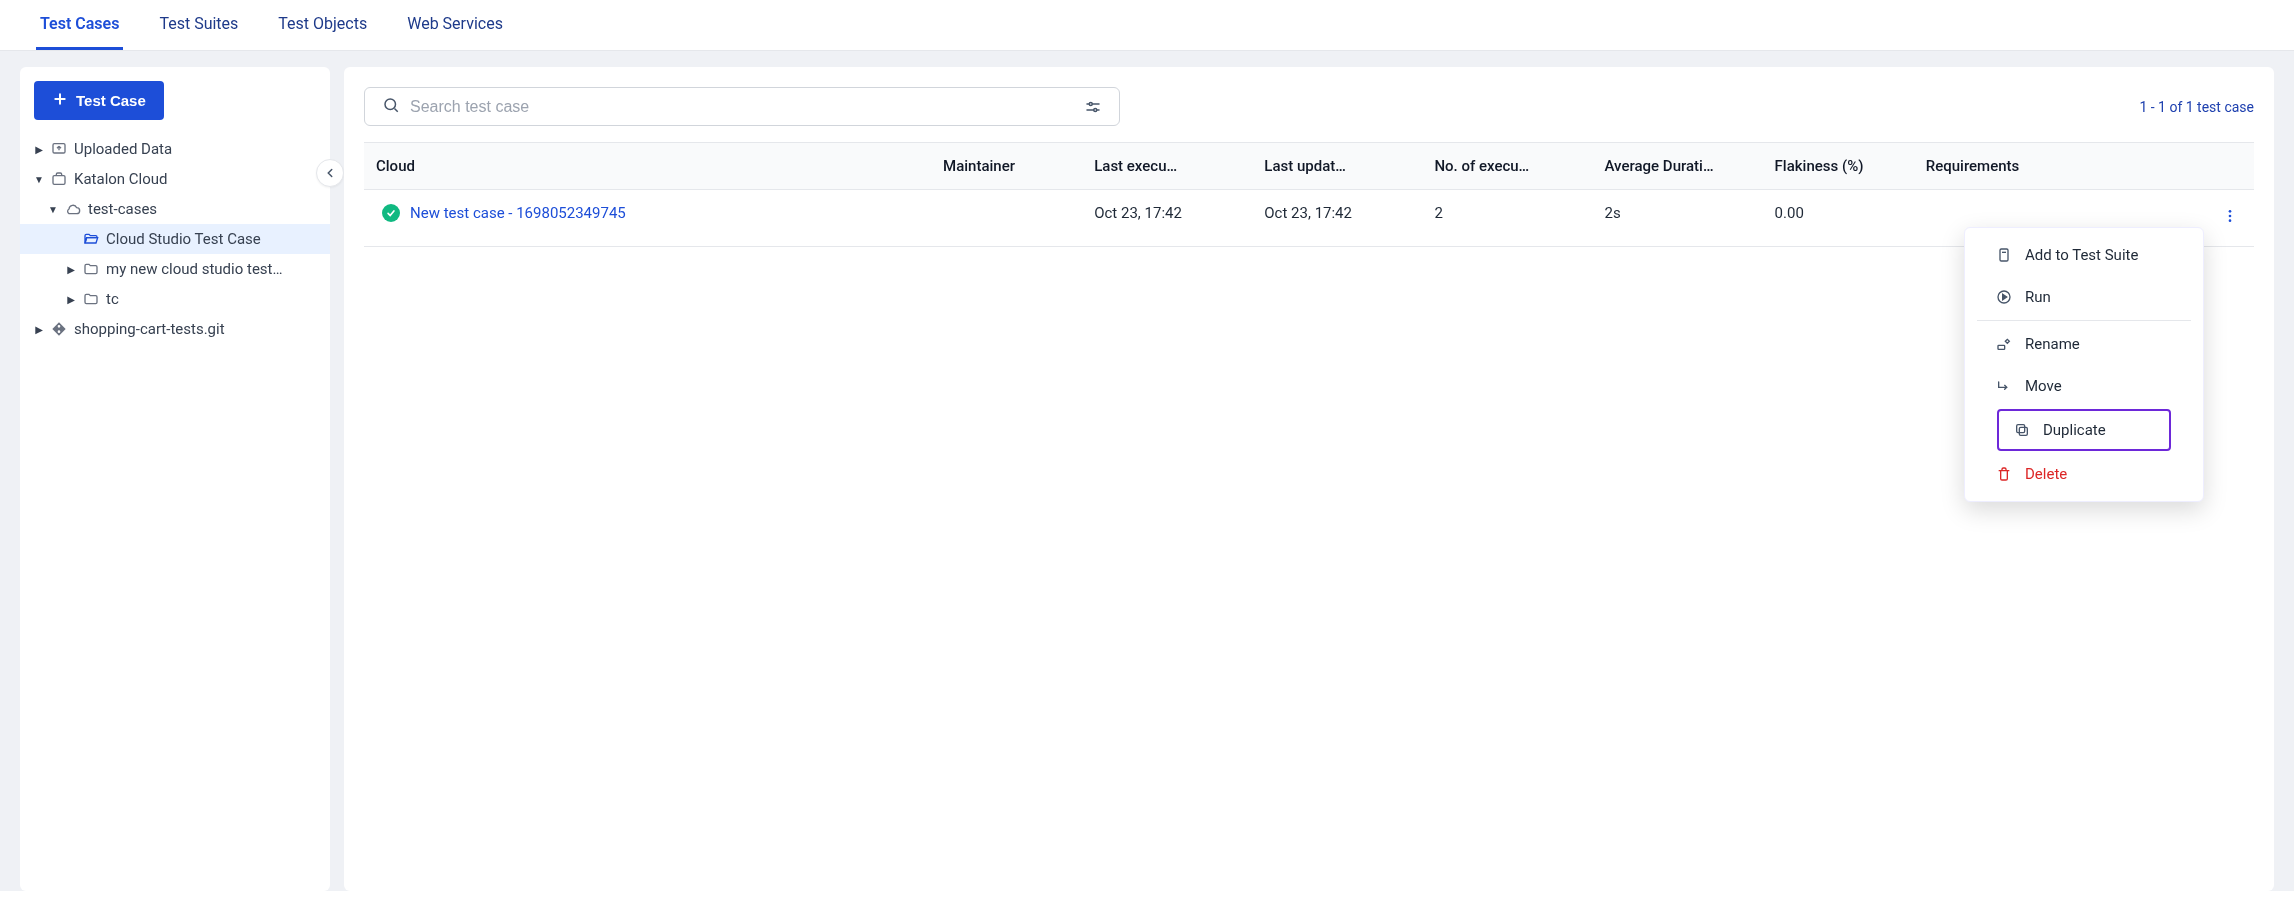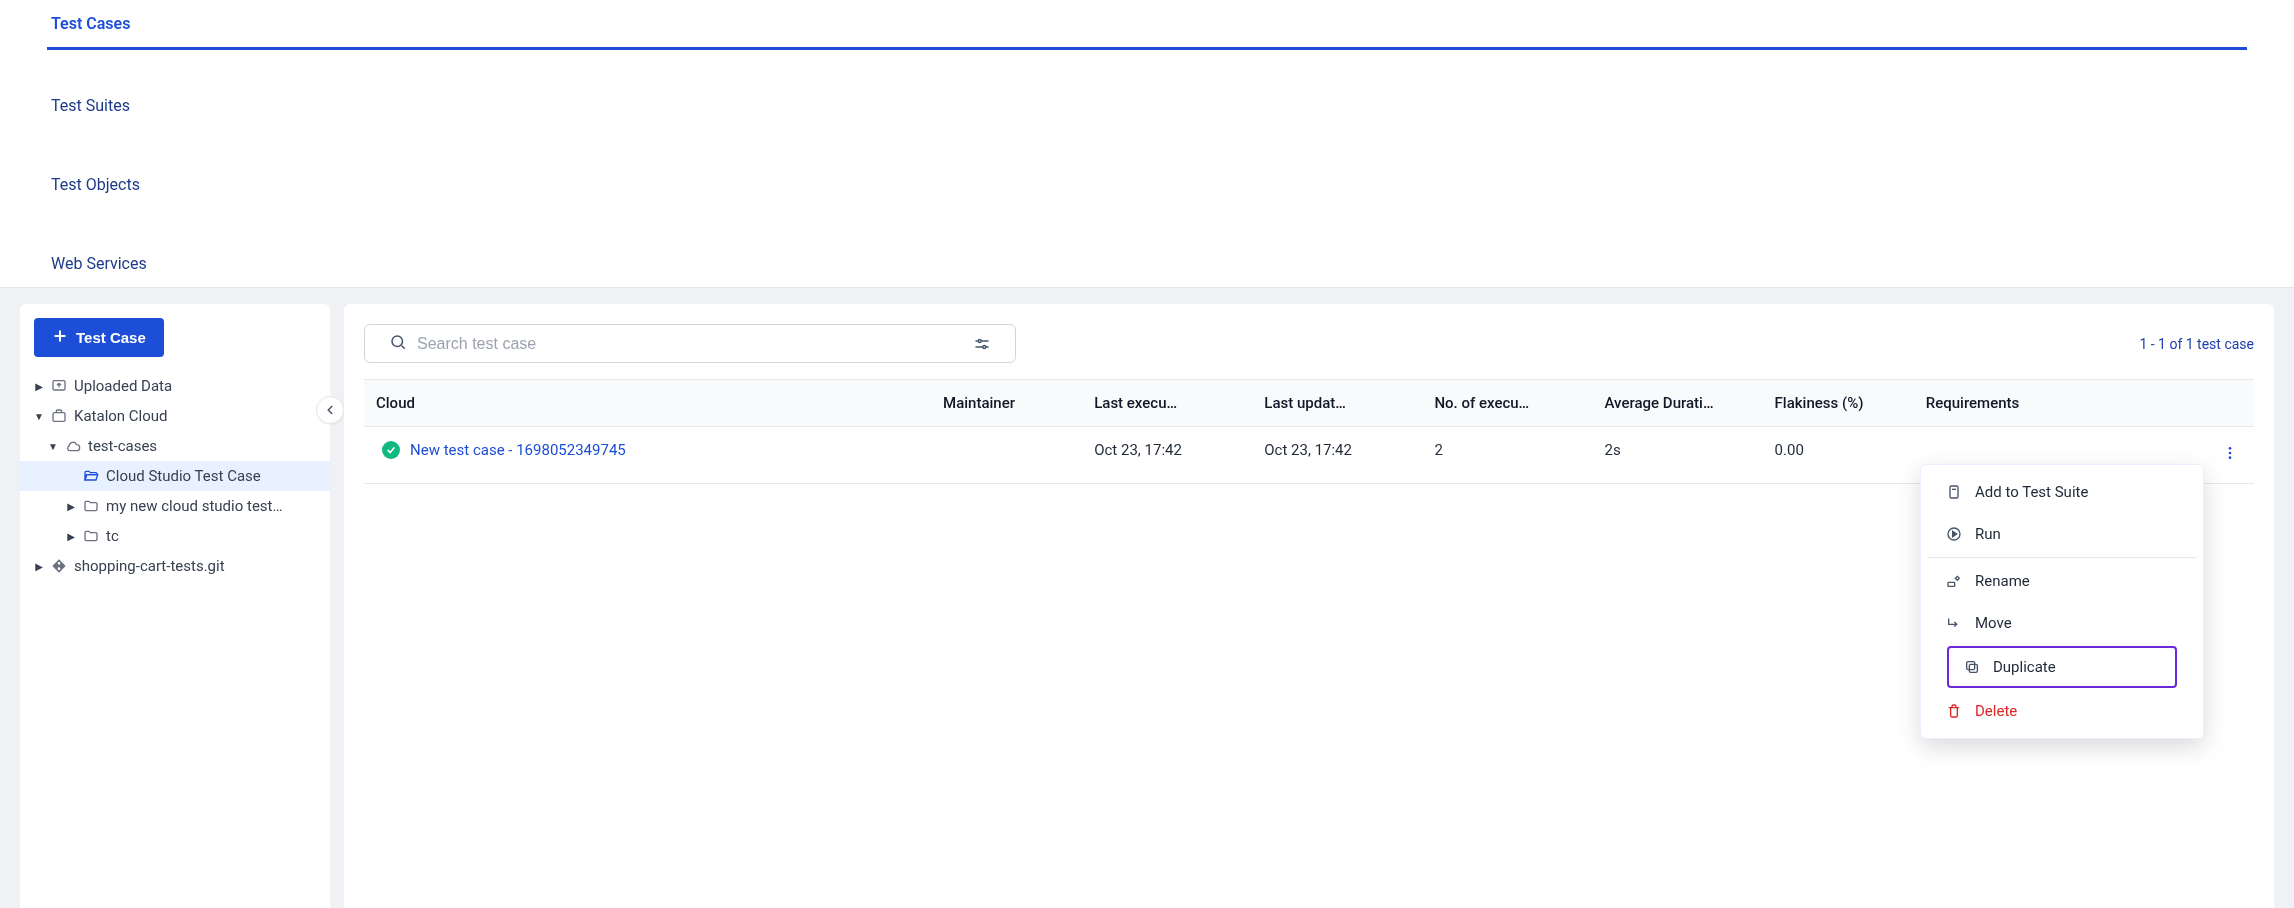--- a/index.html
+++ b/index.html
@@ -1,18 +1,18 @@
 <!DOCTYPE html>
 <html><head>
 <meta charset="utf-8">
 <style>
 * { box-sizing: border-box; margin: 0; padding: 0; }
 body { font-family: -apple-system, BlinkMacSystemFont, "Segoe UI", Roboto, Helvetica, Arial, sans-serif; background: #fff; color: #1f2937; font-size: 14px; }
 
-.tabs { display: flex; gap: 32px; padding: 0 47px; border-bottom: 1px solid #e5e7eb; background: #fff; flex-direction: column; }
+.tabs { display: flex; gap: 32px; padding: 0 36px; border-bottom: 1px solid #e5e7eb; background: #fff; }
 .tab { padding: 14px 4px; color: #1e3a8a; cursor: pointer; font-size: 16px; }
 .tab.active { color: #1d4ed8; border-bottom: 3px solid #1d4ed8; font-weight: 600; }
 
 .workspace { display: flex; background: #eff1f5; padding: 16px 20px 0 20px; gap: 0; min-height: 840px; }
 
 .sidebar { width: 310px; background: #fff; border-radius: 6px; padding: 14px 0; position: relative; }
 .add-btn { display: inline-flex; align-items: center; gap: 8px; background: #1d4ed8; color: #fff; border: none; padding: 10px 18px; border-radius: 4px; font-size: 15px; font-weight: 600; margin: 0 14px 14px 14px; cursor: pointer; }
 .tree { list-style: none; }
 .tree-row { display: flex; align-items: center; gap: 6px; padding: 6px 10px 6px 14px; cursor: pointer; font-size: 15px; color: #374151; white-space: nowrap; overflow: hidden; text-overflow: ellipsis; }
 .tree-row.indent-1 { padding-left: 28px; }
@@ -20,37 +20,37 @@
 .tree-row.selected { background: #e8f1ff; }
 .tree-arrow { width: 10px; display:inline-block; text-align:center; font-size: 10px; color:#374151; }
 .tree-icon { width: 18px; display:inline-flex; align-items:center; justify-content:center; }
 .tree-label { overflow: hidden; text-overflow: ellipsis; }
 
 .collapse-handle { position: absolute; right: -14px; top: 92px; width: 28px; height: 28px; border-radius: 50%; background: #fff; border: 1px solid #e5e7eb; display:flex; align-items:center; justify-content:center; cursor:pointer; box-shadow: 0 1px 2px rgba(0,0,0,.05);}
 .collapse-handle svg { stroke:#475569; }
 
 .main { flex: 1; background: #fff; border-radius: 6px; padding: 20px; position: relative; margin-left: 14px;}
 .toolbar { display:flex; align-items:center; justify-content: space-between; gap: 20px; margin-bottom: 16px;}
-.search-wrap { display:flex; align-items:center; gap: 10px; border: 1px solid #d1d5db; border-radius: 6px; padding: 8px 24px; width: 652px; }
+.search-wrap { display:flex; align-items:center; gap: 10px; border: 1px solid #d1d5db; border-radius: 6px; padding: 8px 17px; width: 756px; }
 .search-wrap input { border: none; outline: none; font-size: 16px; flex:1; color:#111827; }
 .search-wrap input::placeholder { color:#9ca3af; }
 .filter-icon { margin-left:auto; cursor:pointer; color:#475569; display:flex; }
 .count-label { color:#1e40af; font-size: 14px; }
 
 table.grid { width: 100%; border-collapse: collapse; }
 table.grid thead th { text-align: left; font-weight: 500; color:#111827; background:#f9fafb; padding: 14px 12px; border-top: 1px solid #e5e7eb; border-bottom: 1px solid #e5e7eb; font-size: 15px; white-space: normal; word-break: break-word; }
 table.grid tbody td { padding: 14px 12px; border-bottom: 1px solid #e5e7eb; font-size: 15px; vertical-align: top; }
 .name-cell { display:flex; align-items:center; gap: 10px; padding-left: 6px; }
 .name-link { color:#1d4ed8; cursor:pointer; }
 .status-dot { width:18px; height:18px; border-radius:50%; background:#10b981; display:inline-flex; align-items:center; justify-content:center; color:#fff; }
 .status-dot svg { stroke:#fff; }
 .kebab { cursor:pointer; color:#1d4ed8; display:inline-block; padding: 4px; }
 .kebab-col { width: 40px; text-align:right; }
 
-.menu { position: absolute; top: 160px; right: 70px; width: 284px; background:#fff; border-radius: 6px; box-shadow: 0 8px 24px rgba(0,0,0,.15); border:1px solid #eef; padding: 6px 6px; z-index: 5; }
+.menu { position: absolute; top: 160px; right: 70px; width: 240px; background:#fff; border-radius: 6px; box-shadow: 0 8px 24px rgba(0,0,0,.15); border:1px solid #eef; padding: 6px 12px; z-index: 5; }
 .menu-item { display:flex; align-items:center; gap: 12px; padding: 12px 18px; font-size: 15px; color:#1f2937; cursor:pointer; }
 .menu-item.highlight { border: 2px solid #6d28d9; border-radius: 4px; margin: 2px 20px; padding: 10px 14px; text-align: center; }
 .menu-item.danger { color:#dc2626; }
 .menu-sep { height:1px; background:#e5e7eb; margin: 2px 0; }
 .menu-icon { width:18px; display:flex; align-items:center; justify-content:center; color:#475569; }
 .menu-item.danger .menu-icon { color:#dc2626; }
 
 .ico-folder-open { color:#1d4ed8; }
 </style>
 </head>

